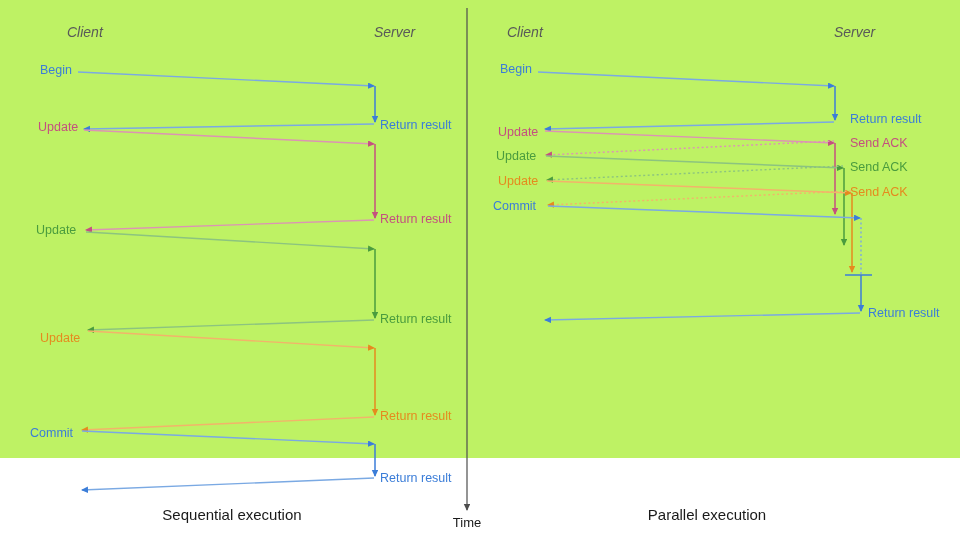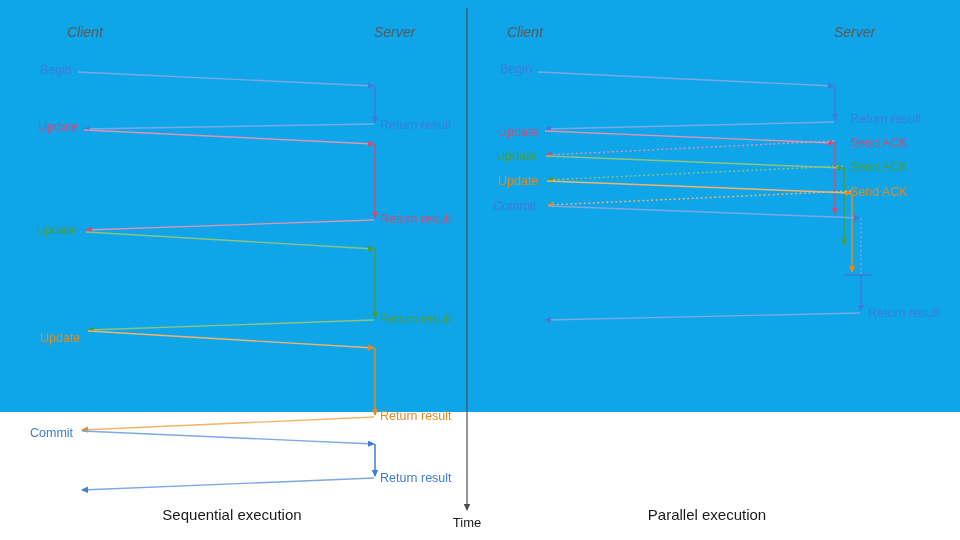--- a/index.html
+++ b/index.html
@@ -1,18 +1,18 @@
 <!DOCTYPE html>
 <html><head>
 <meta charset="utf-8">
 <style>
   html,body{margin:0;padding:0;background:#ffffff;}
   body{width:960px;height:540px;overflow:hidden;
        font-family:"Liberation Sans","DejaVu Sans",sans-serif;}
-  #stage{position:relative;width:960px;height:412px;background:#0ea5e9;}
+  #stage{position:relative;width:960px;height:458px;background:#bef264;}
   svg{display:block;}
   .lane-title{font-style:italic;font-size:14px;fill:#595959;}
   .caption{font-size:15px;fill:#1a1a1a;}
   .axis-label{font-size:13px;fill:#1a1a1a;}
   .msg{font-size:12.5px;}
   text{dominant-baseline:middle;}
 </style>
 </head>
 <body>
 

